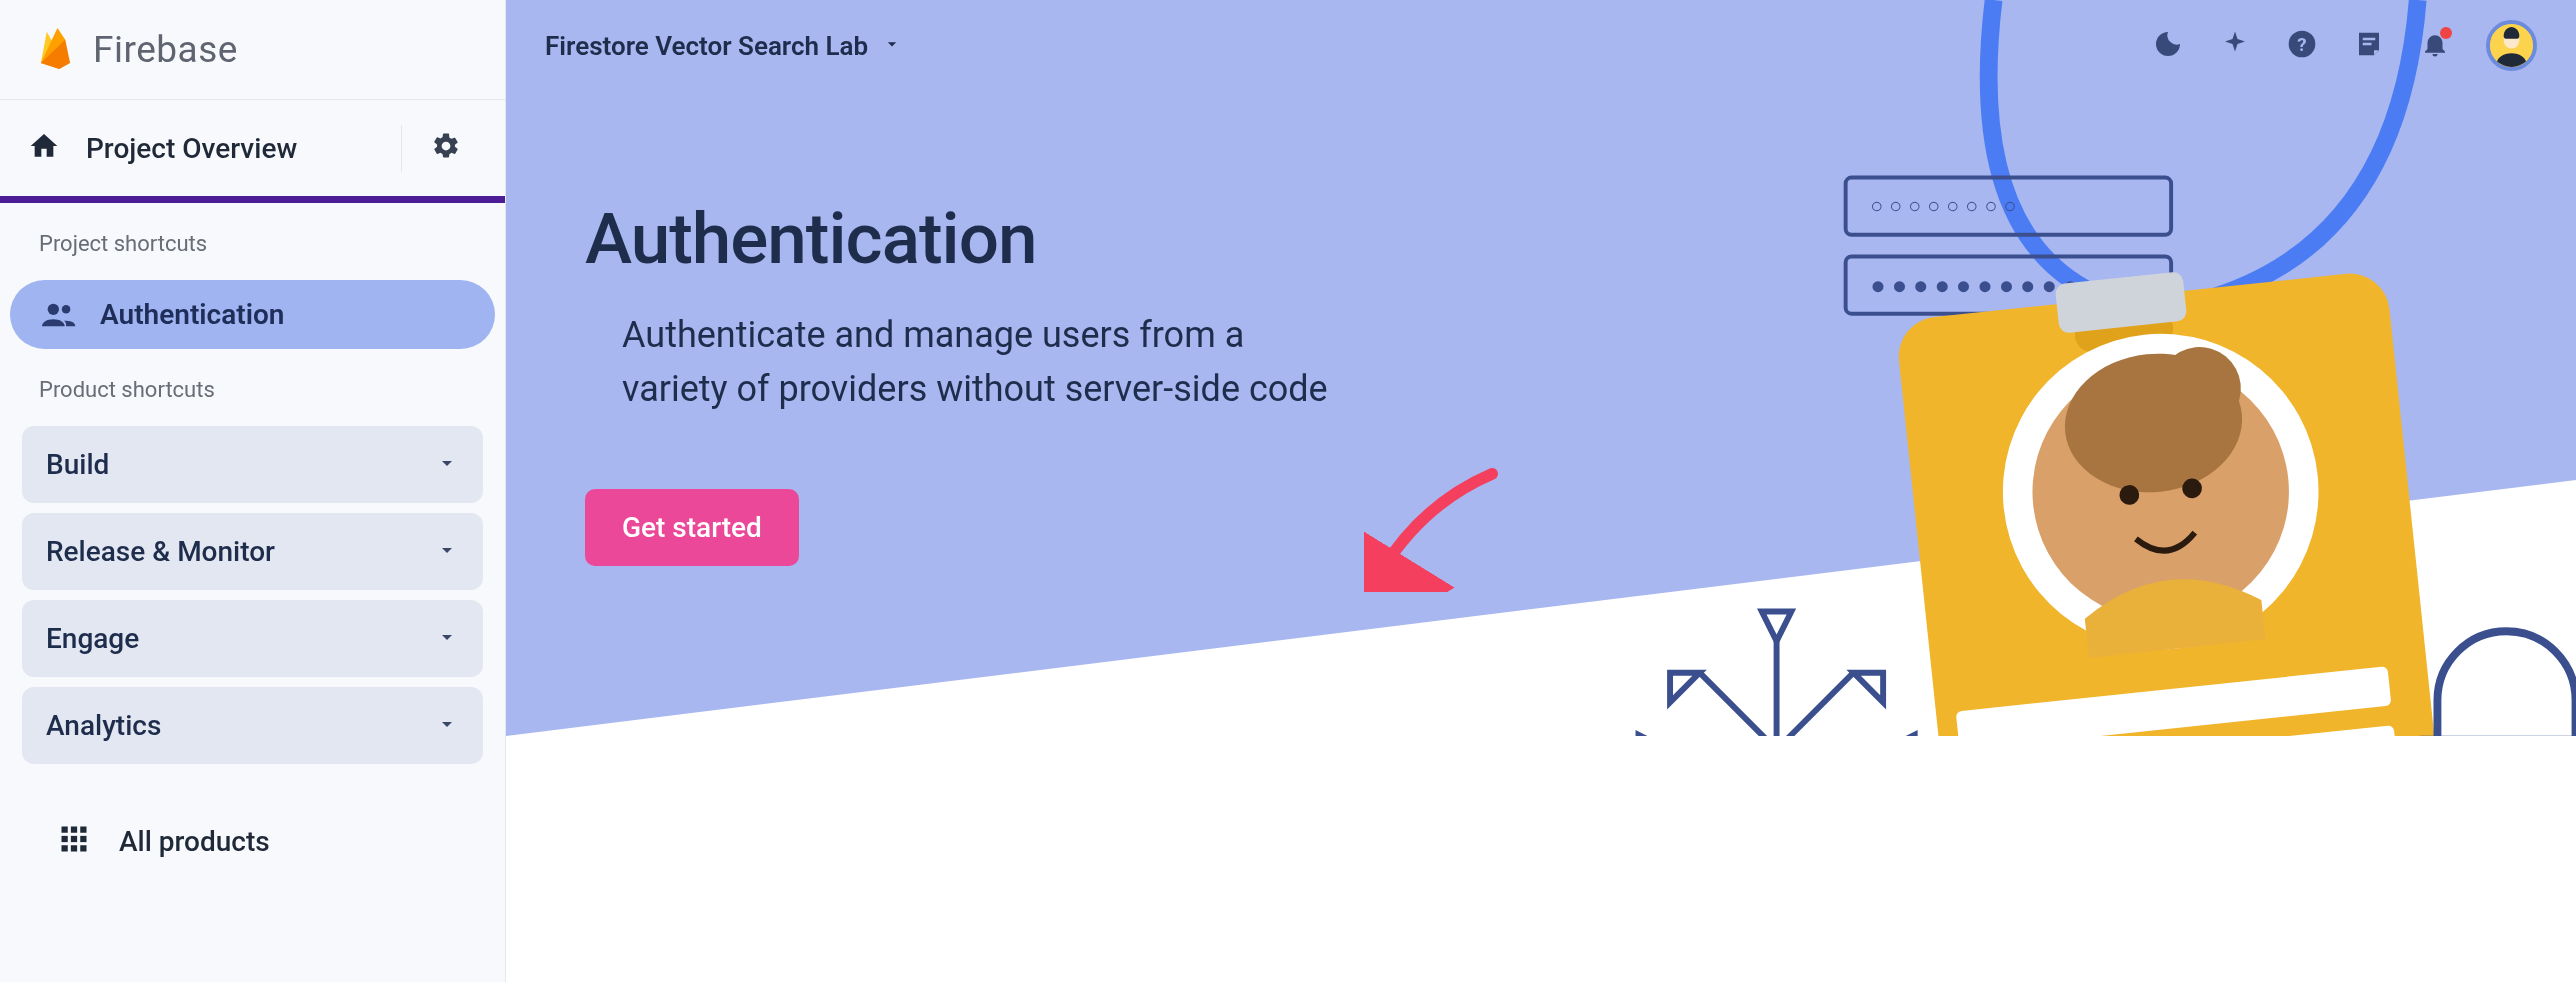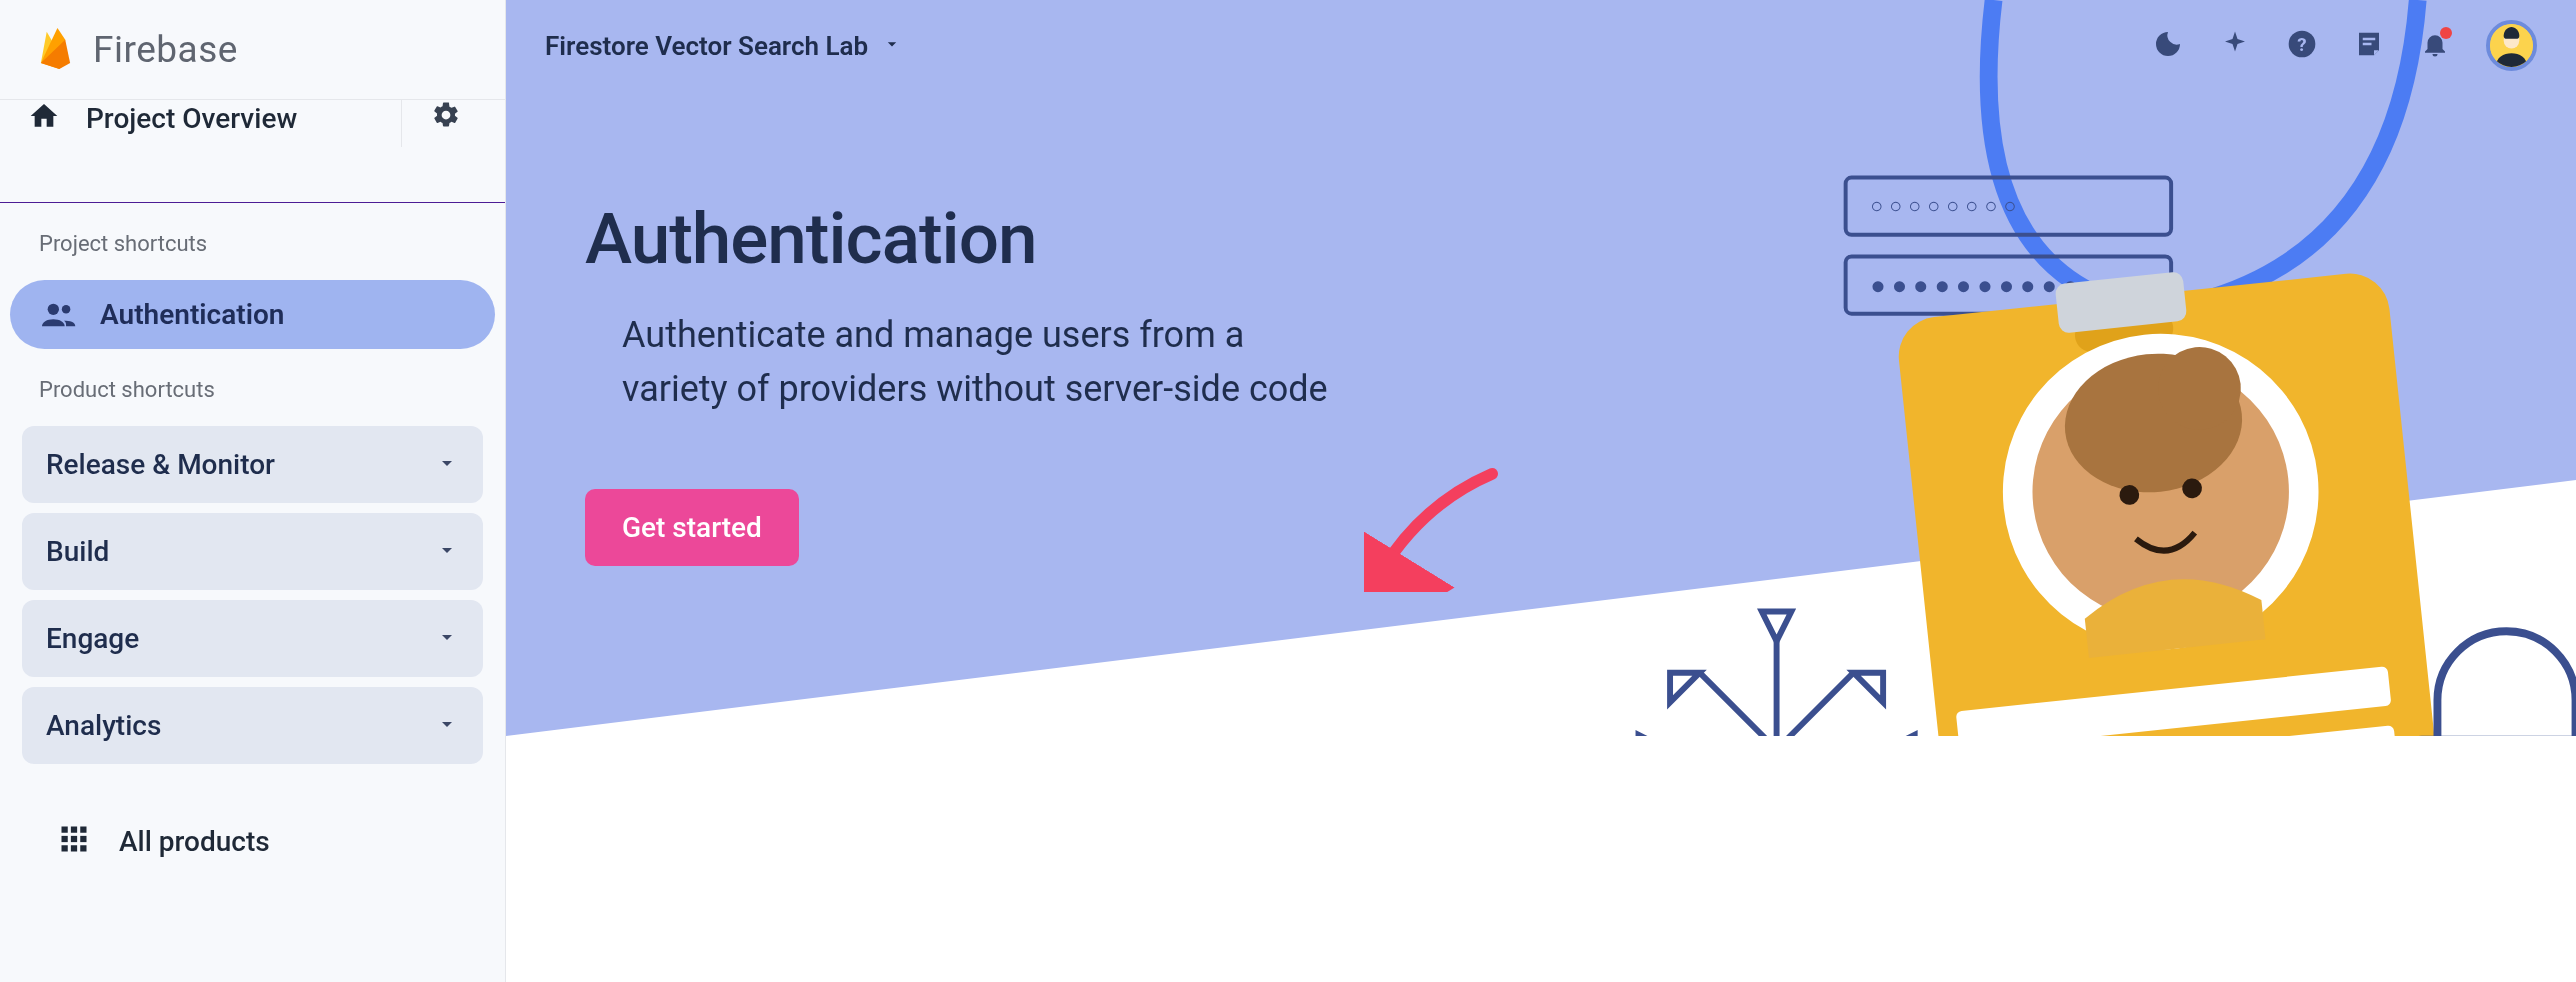--- a/index.html
+++ b/index.html
@@ -35,24 +35,24 @@
 }
 .brand .name {
   font-size: 37px;
   font-weight: 400;
   color: #5f6570;
   letter-spacing: 0.5px;
 }
 
 .overview-row {
   display: flex;
-  align-items: flex-start;
+  align-items: center;
   padding: 0 28px;
   height: 103px;
-  border-bottom: 1px solid #4c1d95;
+  border-bottom: 7px solid #4c1d95;
 }
 .overview-link {
   display: flex;
   align-items: center;
   gap: 26px;
   flex: 1;
   cursor: pointer;
 }
 .overview-link .label {
   font-size: 28px;
@@ -305,27 +305,27 @@
           <circle cx="17" cy="4" r="3"></circle>
           <path d="M0 16c0-3 3.5-5 8-5s8 2 8 5H0z"></path>
           <path d="M17 16c0-2 0-3-1.5-4 4 0 8 .5 8 4H17z"></path>
         </svg>
     </span>
     <span>Authentication</span>
   </div>
 
   <div class="section-heading">Product shortcuts</div>
   <div class="category-item">
-    <span class="c-label">Release &amp; Monitor</span>
+    <span class="c-label">Build</span>
     <span class="chev"><svg width="24" height="24" viewBox="0 0 24 24" fill="currentColor">
           <path d="M7 10l5 5 5-5z"></path>
         </svg></span>
   </div>
   <div class="category-item">
-    <span class="c-label">Build</span>
+    <span class="c-label">Release &amp; Monitor</span>
     <span class="chev"><svg width="24" height="24" viewBox="0 0 24 24" fill="currentColor">
           <path d="M7 10l5 5 5-5z"></path>
         </svg></span>
   </div>
   <div class="category-item">
     <span class="c-label">Engage</span>
     <span class="chev"><svg width="24" height="24" viewBox="0 0 24 24" fill="currentColor">
           <path d="M7 10l5 5 5-5z"></path>
         </svg></span>
   </div>

